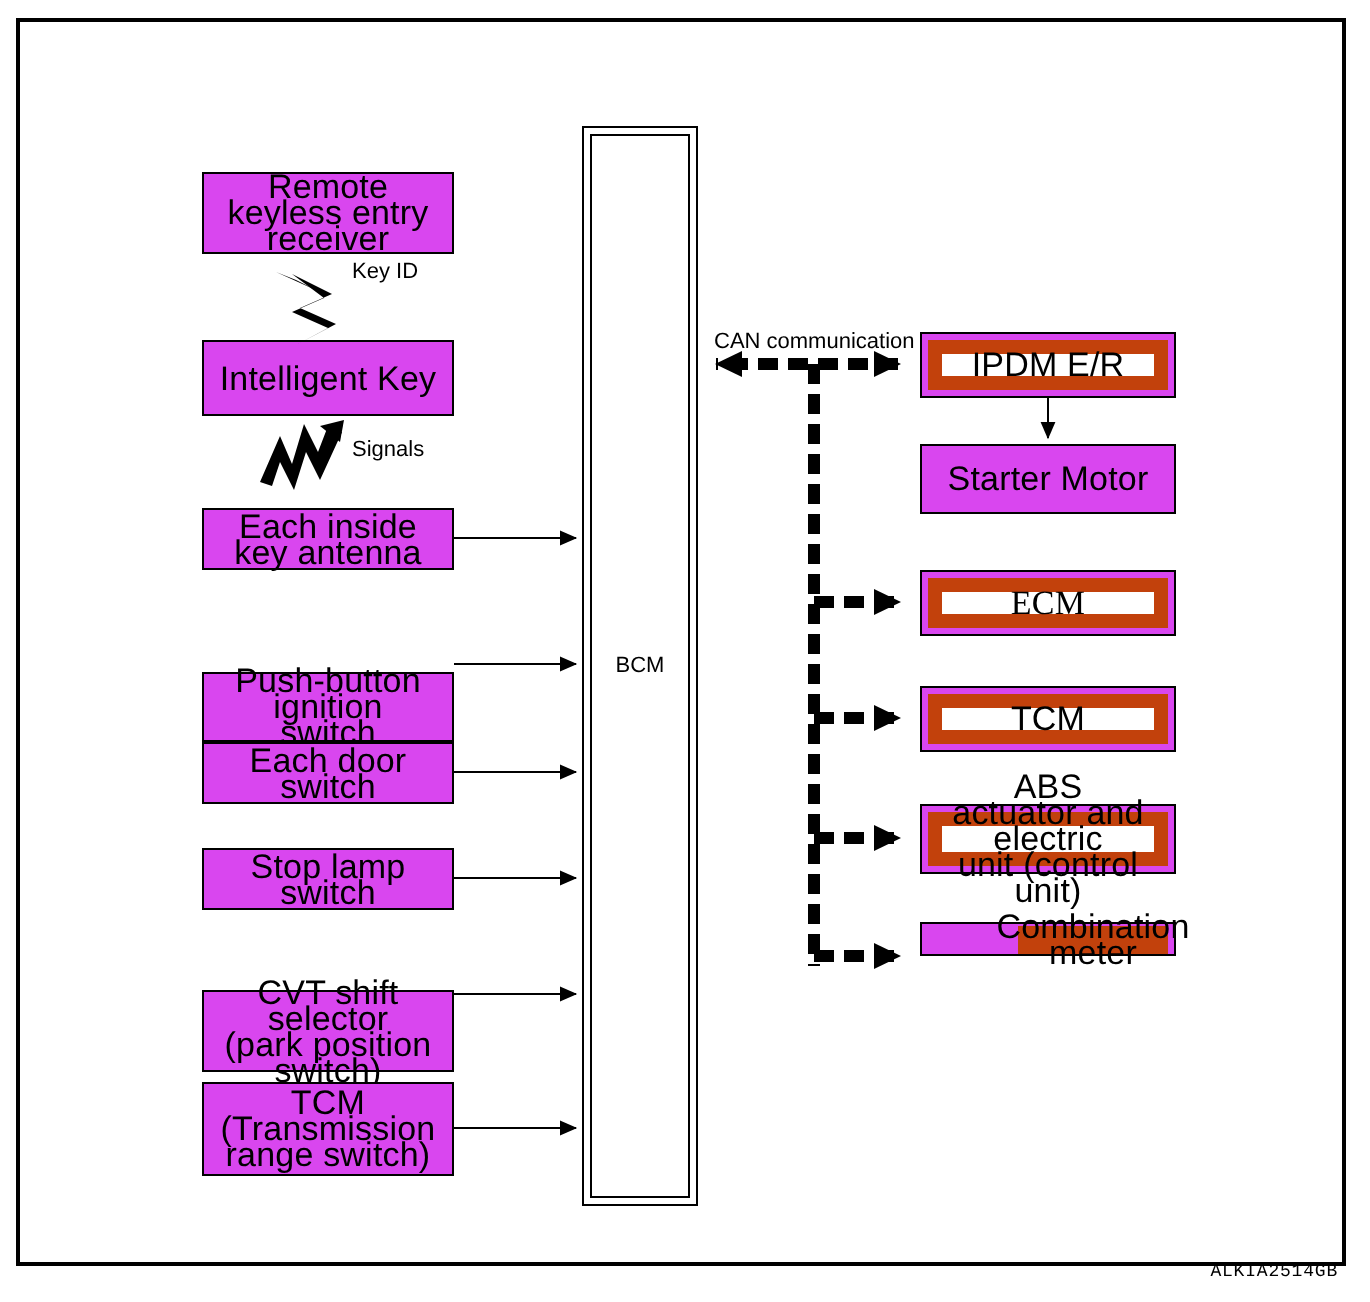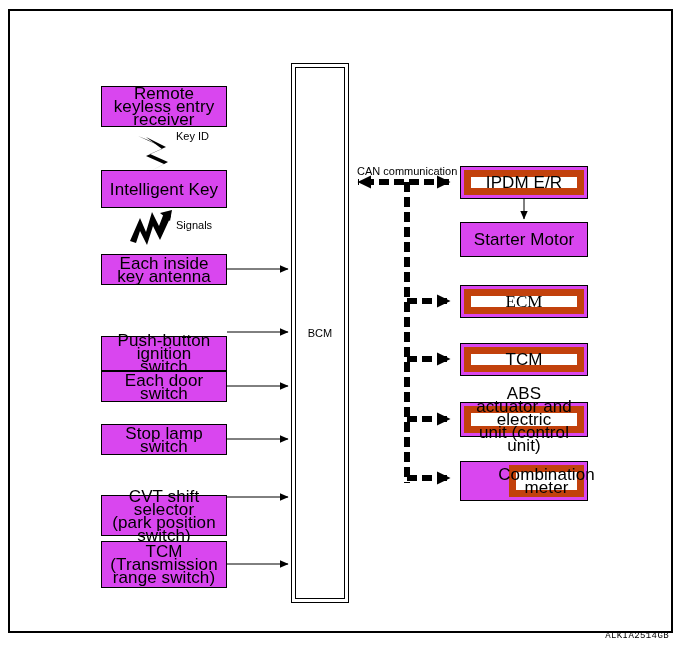--- a/index.html
+++ b/index.html
@@ -184,21 +184,21 @@
     </div>
   </div>
 
   <div class="box dbl" style="left:460px; top:402px; width:128px; height:35px;">
     <div class="inner">
       <span class="lbl">ABS actuator and electric
 unit (control unit)</span>
     </div>
   </div>
 
-  <div class="box dbl" style="left:460px; top:461px; width:128px; height:40px;padding-left:48px;">
+  <div class="box dbl" style="left:460px; top:461px; width:128px; height:17px;padding-left:48px;">
     <div class="inner">
       <span class="lbl">Combination meter</span>
     </div>
   </div>
 
   <svg class="overlay" viewBox="0 0 685 651">
     <defs>
       <marker id="arrowThin" markerWidth="9" markerHeight="9" refX="8" refY="4.5" orient="auto" markerUnits="userSpaceOnUse">
         <path d="M0,0.8 L8.6,4.5 L0,8.2 z" fill="#000"></path>
       </marker>

